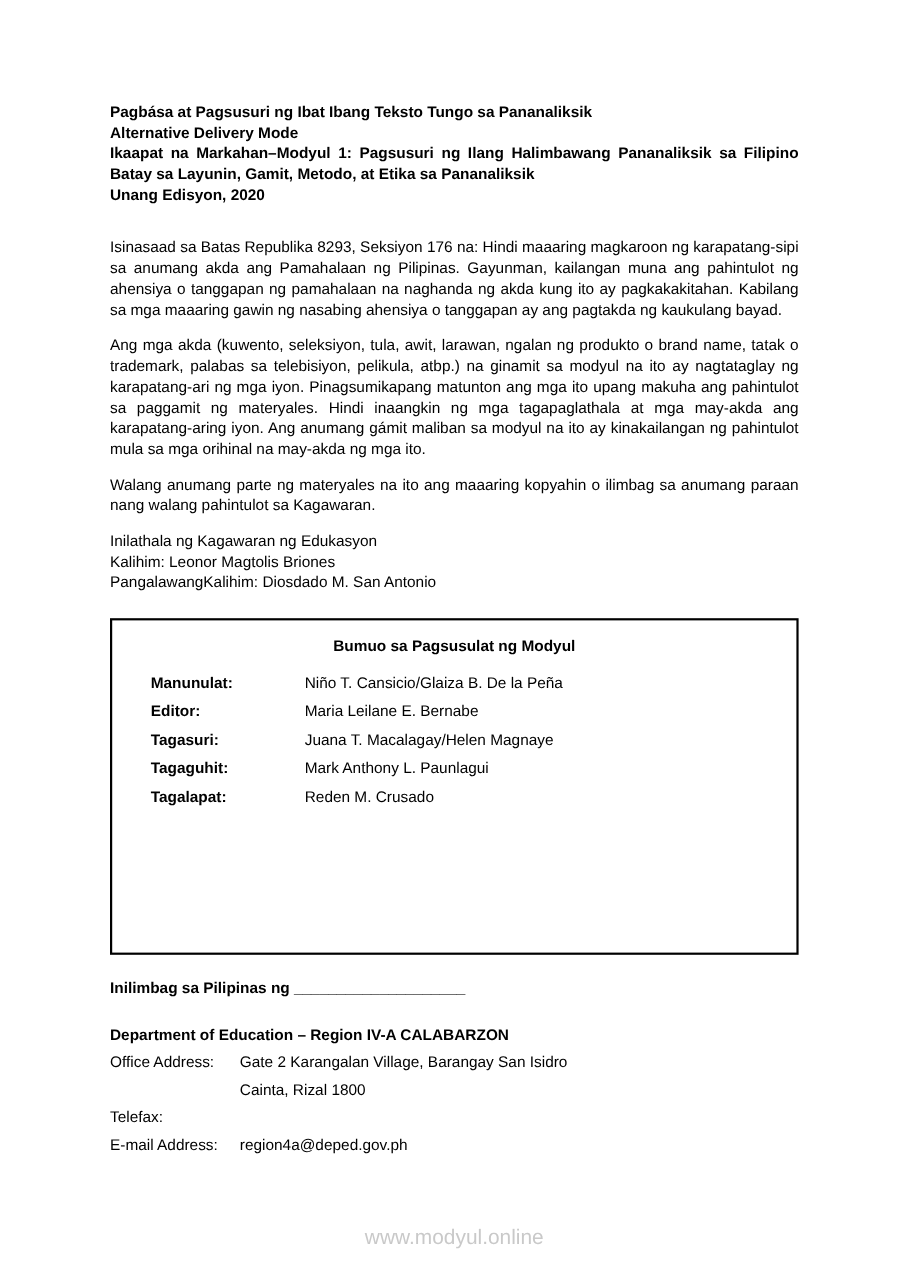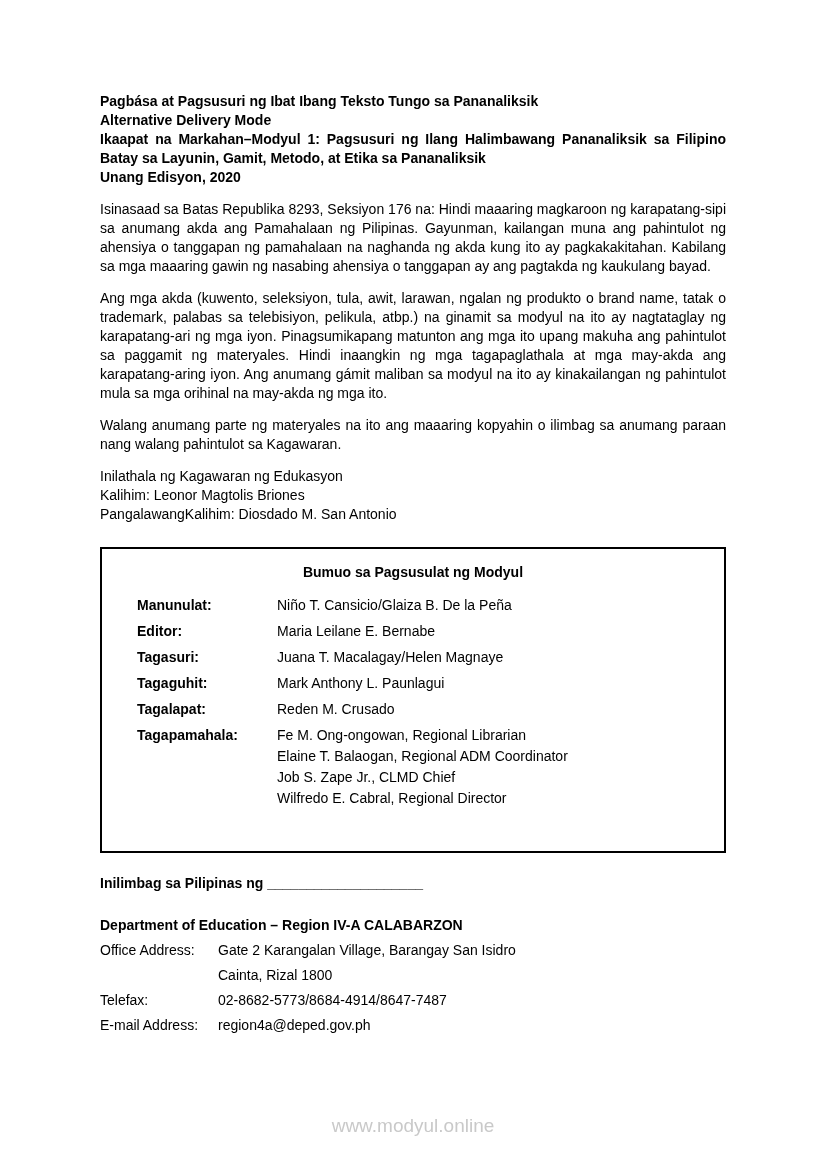--- a/index.html
+++ b/index.html
@@ -15,21 +15,21 @@
     position: relative;
     overflow: hidden;
   }
   .page {
     position: absolute;
     top: 92px;
     left: 100px;
     width: 626px;
   }
   .justify { text-align: justify; }
-  .header-block { font-weight: bold; margin-bottom: 13px; }
+  .header-block { font-weight: bold; margin-bottom: 28px; }
   .para { margin: 0 0 13px 0; }
   .publisher-block { margin-bottom: 23px; }
 
   .dev-box {
     border: 2px solid #000000;
     height: 306px;
     padding: 12px 15px;
     margin-bottom: 21px;
   }
   .dev-box-title {
@@ -99,42 +99,34 @@
       <div class="dev-box-value">Juana T. Macalagay/Helen Magnaye</div>
     </div>
     <div class="dev-box-row">
       <div class="dev-box-label">Tagaguhit:</div>
       <div class="dev-box-value">Mark Anthony L. Paunlagui</div>
     </div>
     <div class="dev-box-row">
       <div class="dev-box-label">Tagalapat:</div>
       <div class="dev-box-value">Reden M. Crusado</div>
     </div>
-    <div class="dev-box-row">
-      <div class="dev-box-label">Tagapamahala:</div>
-      <div class="dev-box-value">Fe M. Ong-ongowan, Regional Librarian
-Elaine T. Balaogan, Regional ADM Coordinator
-Job S. Zape Jr., CLMD Chief
-Wilfredo E. Cabral, Regional Director</div>
-    </div>
   </div>
 
   <div class="printed-by">Inilimbag sa Pilipinas ng ____________________</div>
 
   <div class="dept-block">
     <div class="dept-name">Department of Education – Region IV-A CALABARZON</div>
 
     <div class="dept-row">
       <div class="dept-label">Office Address:</div>
       <div class="dept-value">Gate 2 Karangalan Village, Barangay San Isidro
 Cainta, Rizal 1800</div>
     </div>
     <div class="dept-row">
       <div class="dept-label">Telefax:</div>
-      <div class="dept-value">02-8682-5773/8684-4914/8647-7487</div>
     </div>
     <div class="dept-row">
       <div class="dept-label">E-mail Address:</div>
       <div class="dept-value">region4a@deped.gov.ph</div>
     </div>
   </div>
 
 </div>
 
 <div class="watermark">www.modyul.online</div>

